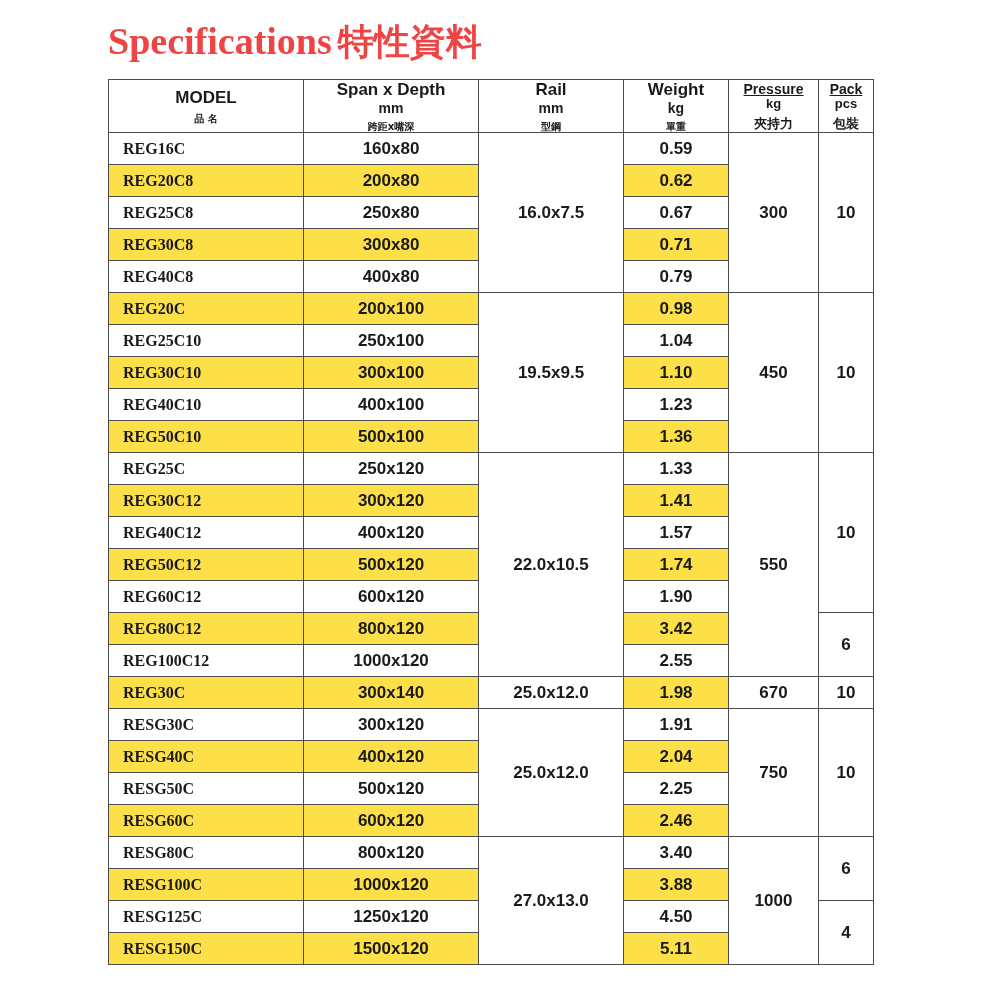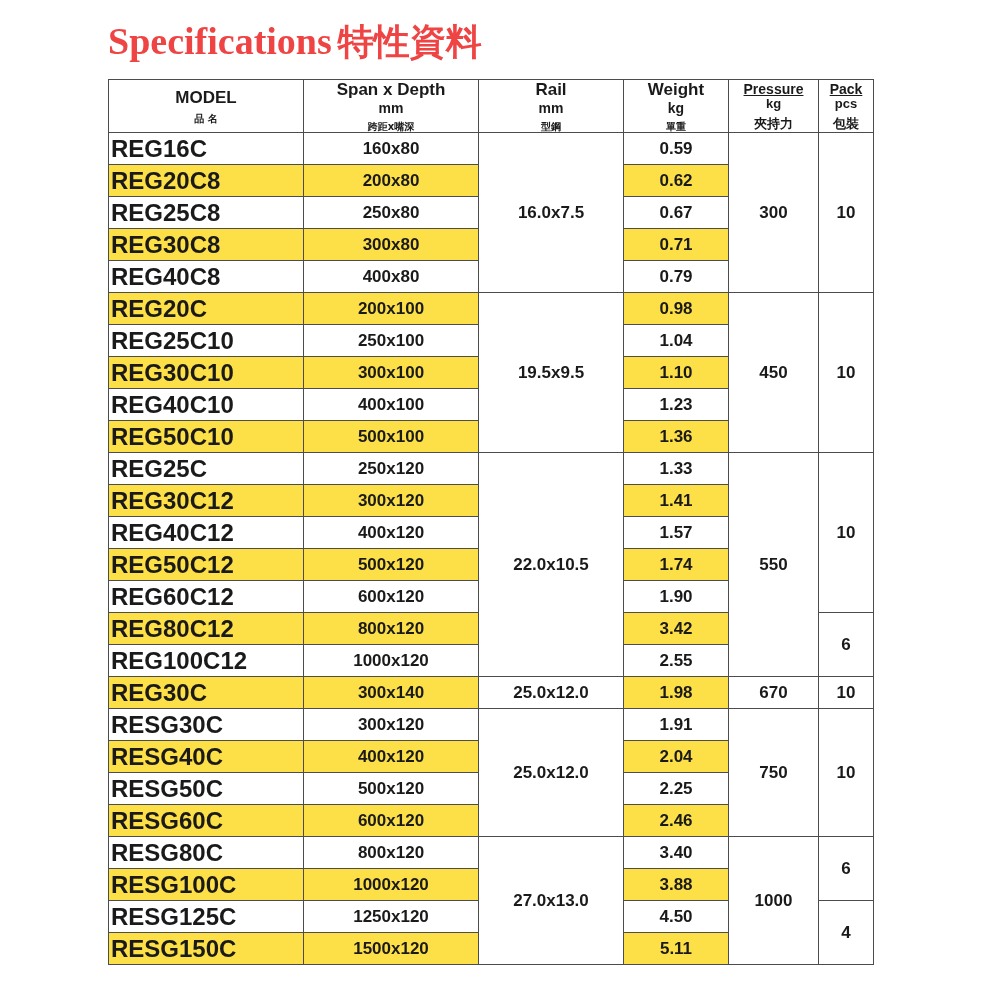--- a/index.html
+++ b/index.html
@@ -66,22 +66,23 @@
   thead th .l2 { display: block; font-size: 14px; font-weight: bold; }
   thead th .l3 { display: block; font-size: 10px; font-weight: bold; font-family: "DejaVu Sans", sans-serif; margin-top: 5px; }
   thead th.small .l1 { font-size: 14px; text-decoration: underline; }
   thead th.small .l2 { font-size: 13px; }
   thead th.small .l3 { font-size: 13px; }
   tbody tr.alt td {
     background: #fde047;
   }
   tbody td.model {
     text-align: left;
-    padding-left: 2px;
-    font-size: 24px;
+    padding-left: 14px;
+    font-size: 16px;
+    font-family: Liberation Serif, serif;
   }
   tbody td.rail, tbody td.press, tbody td.pack {
     background: #ffffff !important;
   }
   .col-model { width: 195px; }
   .col-span { width: 175px; }
   .col-rail { width: 145px; }
   .col-weight { width: 105px; }
   .col-press { width: 90px; }
   .col-pack { width: 55px; }

